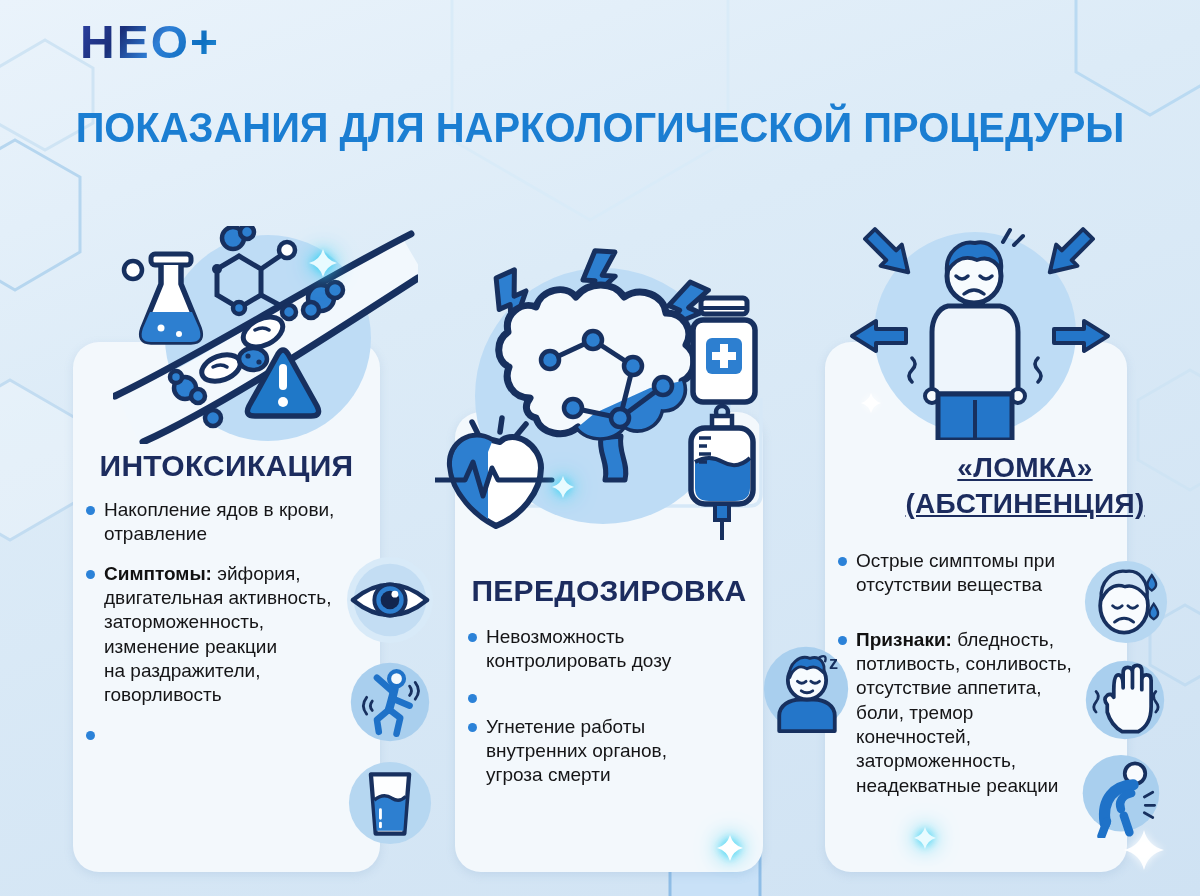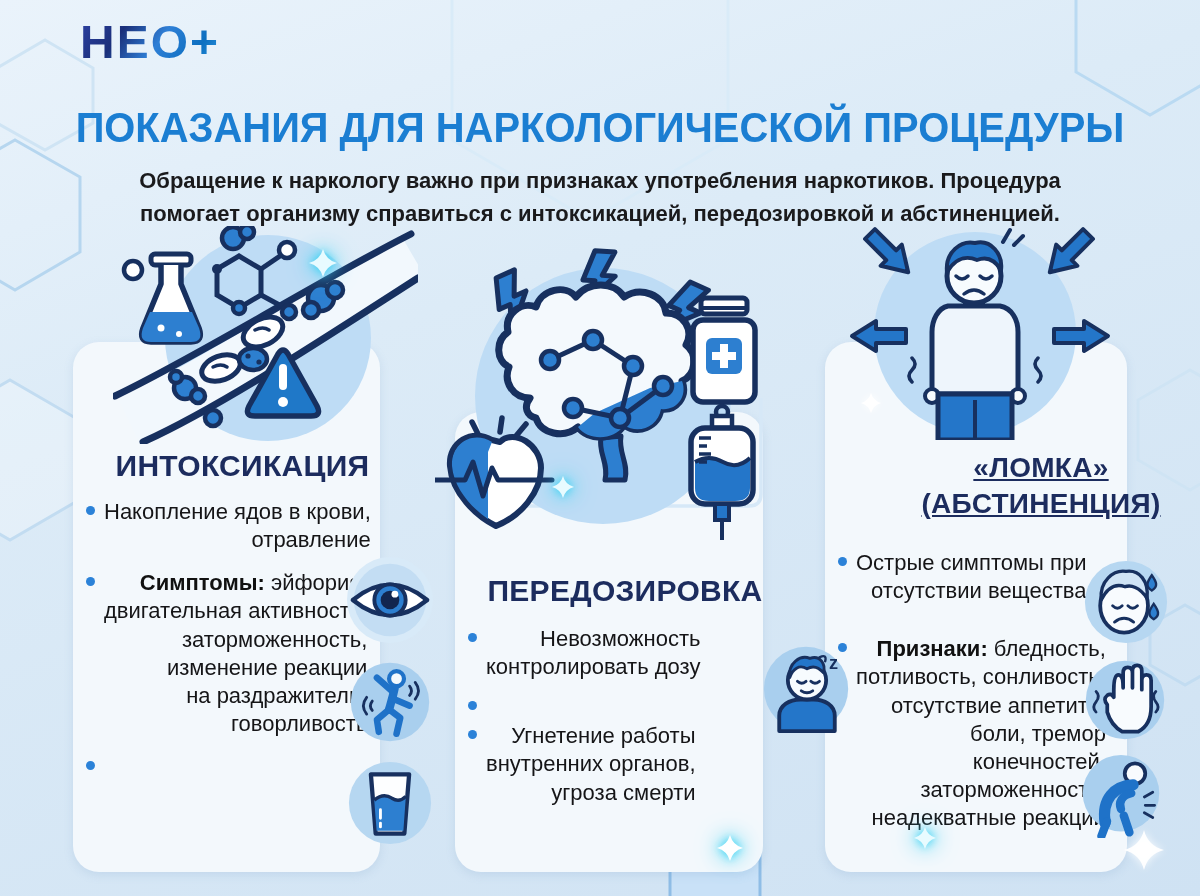--- a/index.html
+++ b/index.html
@@ -31,36 +31,36 @@
   }
   .card{
     position:absolute;background:#f3f8fc;border-radius:26px;
     box-shadow:0 3px 10px rgba(110,150,195,0.18);
   }
   .card-left{left:73px;top:342px;width:307px;height:530px;}
   .card-mid{left:455px;top:412px;width:308px;height:460px;}
   .card-right{left:825px;top:342px;width:302px;height:530px;}
   .col-heading{
     position:absolute;font-weight:bold;color:#1c2c5e;text-align:center;
-    font-size:30px;line-height:1.28;white-space:pre-line;letter-spacing:0.3px;padding-left:16px;
+    font-size:30px;line-height:1.28;white-space:pre-line;letter-spacing:0.3px;
   }
   .h-left{left:73px;width:307px;top:447px;}
   .h-mid{left:455px;width:308px;top:572px;}
   .h-right{left:874px;width:302px;top:450px;font-size:28px;text-decoration:underline;}
   .bullets{position:absolute;display:flex;flex-direction:column;}
   .bul-left{left:86px;top:498px;width:292px;gap:15px;}
   .bul-mid{left:468px;top:625px;width:288px;gap:12px;}
   .bul-right{left:838px;top:549px;width:288px;gap:30px;}
   .bullet{display:flex;align-items:flex-start;}
   .dot{
     flex:0 0 auto;width:9px;height:9px;border-radius:50%;background:#2b82d8;
     margin:8px 9px 0 0;
   }
   .btxt{
-    margin:0;font-size:22px;line-height:1.28;color:#151517;white-space:pre-line;text-align:right;
+    margin:0;font-size:19px;line-height:1.28;color:#151517;white-space:pre-line;
   }
   .btxt b{color:#111;}
   .illus{position:absolute;pointer-events:none;}
   .side-icon{position:absolute;pointer-events:none;}
   .sparkle{position:absolute;pointer-events:none;}
   .sparkle.cyan svg{filter:drop-shadow(0 0 5px #2fd0f2) drop-shadow(0 0 11px #49d6f5);}
   .sparkle.white svg{filter:drop-shadow(0 0 4px rgba(255,255,255,0.9));}
 </style>
 </head>
 <body>
@@ -76,22 +76,20 @@
       <polygon stroke="#d9ebf8" points="590,-100 728,-20 728,140 590,220 452,140 452,-20"></polygon>
       <polygon stroke="#cfe4f4" points="1190,370 1242,400 1242,460 1190,490 1138,460 1138,400"></polygon>
       <polygon stroke="#c2dcf1" points="1185,605 1220,625 1220,665 1185,685 1150,665 1150,625"></polygon>
       <polygon stroke="#8fbde6" fill="#c9e1f7" points="715,828 760,854 760,906 715,932 670,906 670,854"></polygon>
     </g>
   </svg>
 
   <div class="logo">НЕО+</div>
 
   <h1 class="title">ПОКАЗАНИЯ ДЛЯ НАРКОЛОГИЧЕСКОЙ ПРОЦЕДУРЫ</h1>
-  <p class="subtitle">Обращение к наркологу важно при признаках употребления наркотиков. Процедура
-помогает организму справиться с интоксикацией, передозировкой и абстиненцией.</p>
 
   <div class="card card-left"></div>
   <div class="card card-mid"></div>
   <div class="card card-right"></div>
 
   <svg class="illus" style="left:113px;top:226px;" width="305" height="218" viewBox="0 0 305 218">
     <circle cx="155" cy="112" r="103" fill="#bedcf5"></circle>
     <g>
       <path d="M16 195 C 100 155 218 78 300 30" stroke="#f2f8fd" stroke-width="48" fill="none"></path>
       <path d="M2 170 C 90 128 205 55 298 8" stroke="#17305f" stroke-width="7" fill="none" stroke-linecap="round"></path>

